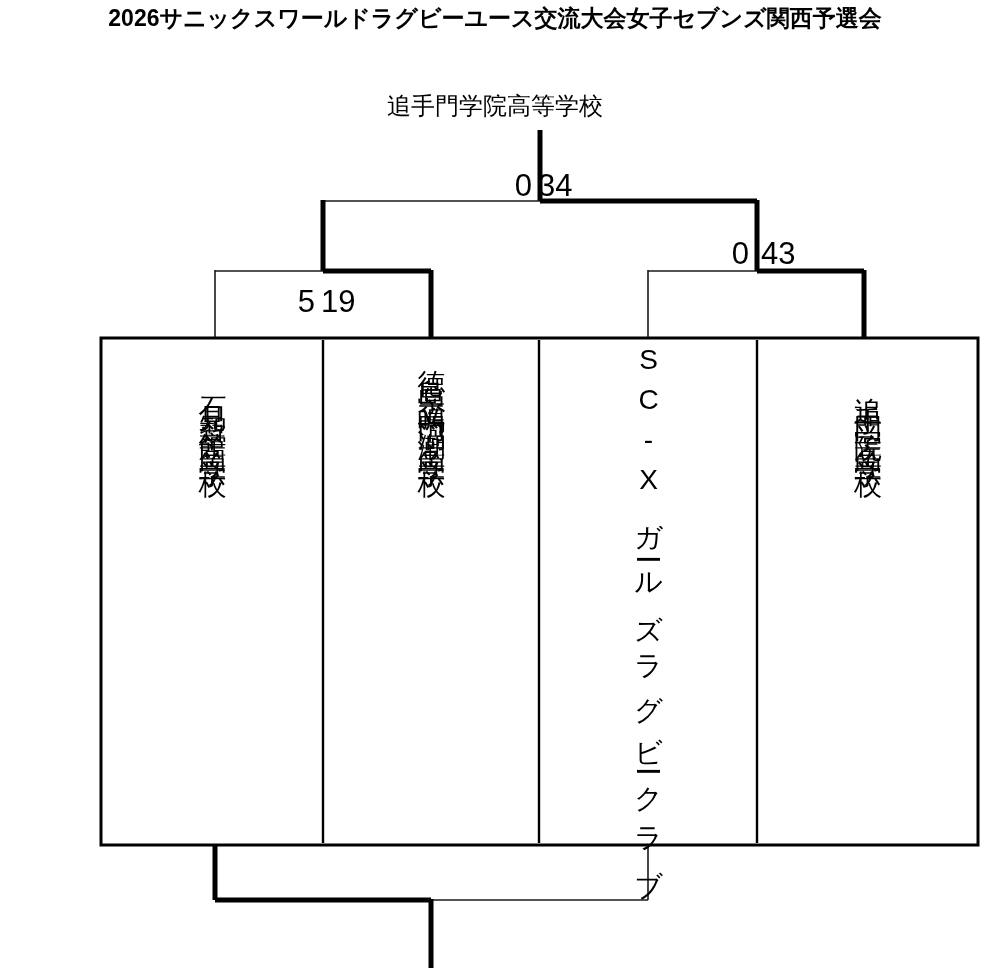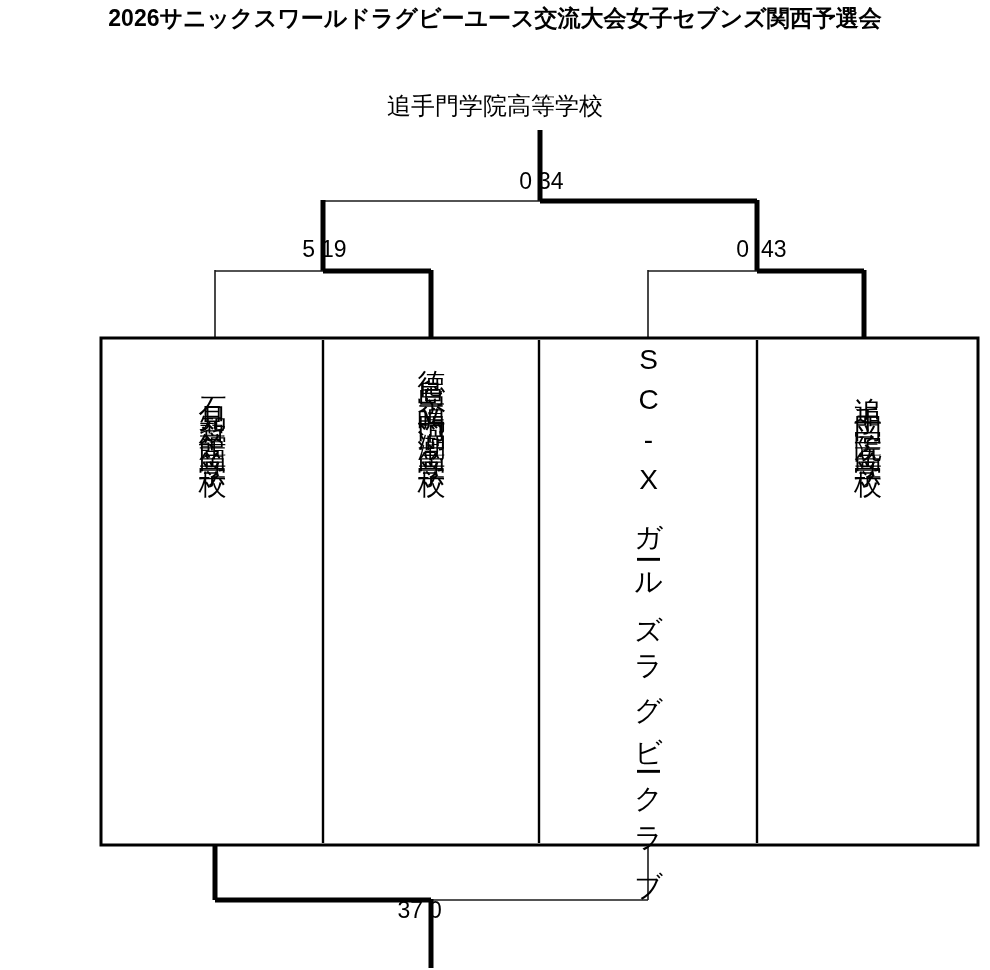--- a/index.html
+++ b/index.html
@@ -39,21 +39,21 @@
     width:990px;height:970px;
     overflow:visible;
   }
   .ln-thin{stroke:#1a1a1a;stroke-width:1.6;fill:none;}
   .ln-thick{stroke:#000000;stroke-width:5;fill:none;}
   .boxline{stroke:#000000;stroke-width:3;fill:none;}
   .divline{stroke:#000000;stroke-width:2.4;fill:none;}
 
   .score{
     position:absolute;
-    font-size:23px;
+    font-size:31px;
     line-height:1;
     white-space:nowrap;
   }
   .score .sl{display:inline-block;text-align:right;}
   .score .sr{display:inline-block;text-align:left;}
 
   .team-cell{
     position:absolute;
     display:flex;
     align-items:flex-start;
@@ -112,30 +112,27 @@
     <path class="ln-thin" d="M431,900 L648,900"></path>
     <path class="ln-thick" d="M431,899 L431,968"></path>
 
   </svg>
 
   <div class="score" style="left:440px; top:170px; width:200px;">
     <span class="sl" style="width:92px;">0</span><span class="sr" style="width:92px; padding-left:6px;">34</span>
   </div>
 
   <div class="score" style="left:223px; top:238px; width:200px;">
-    <span class="sl" style="width:92px;">5</span><span class="sr" style="width:92px; padding-left:6px;">19</span>
+    <span class="sl" style="width:92px;">5</span><span class="sr" style="width:92px; padding-left:6px;margin-top:48px;">19</span>
   </div>
 
   <div class="score" style="left:657px; top:238px; width:200px;">
     <span class="sl" style="width:92px;">0</span><span class="sr" style="width:92px; padding-left:6px;margin-left:6px;">43</span>
   </div>
 
-  <div class="score" style="left:331px; top:899px; width:200px;">
-    <span class="sl" style="width:92px;">37</span><span class="sr" style="width:92px; padding-left:6px;">0</span>
-  </div>
 
   <div class="team-cell" style="left:101px; top:375px; width:222px; height:465px;">
     <span class="team-name">石見智翠館高等学校</span>
   </div>
 
   <div class="team-cell" style="left:323px; top:348px; width:216px; height:495px;">
     <span class="team-name">徳島県立鳴門渦潮高等学校</span>
   </div>
 
   <div class="team-cell" style="left:539px; top:344px; width:218px; height:500px;">

